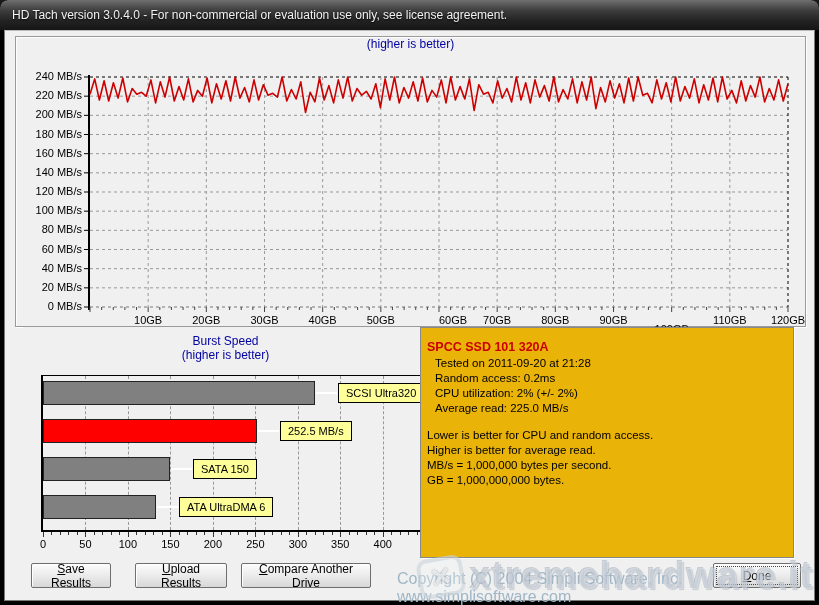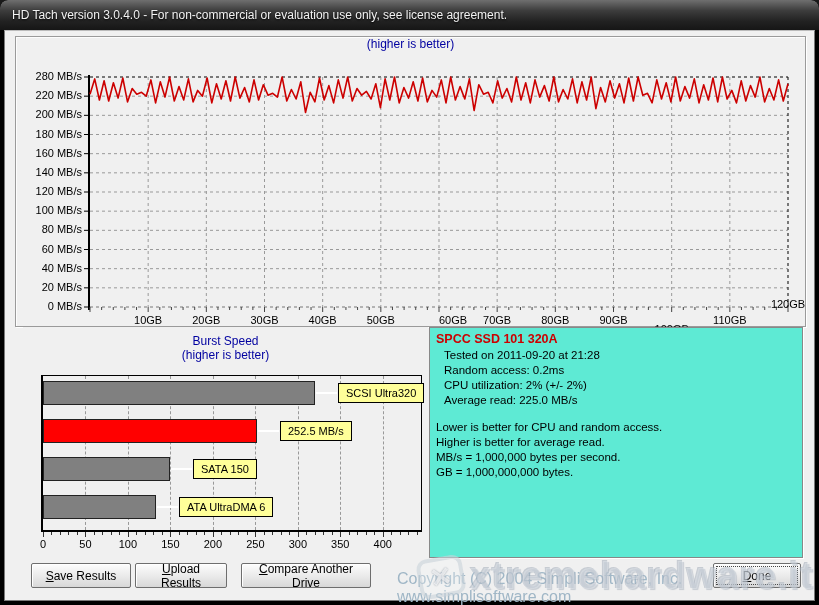--- a/index.html
+++ b/index.html
@@ -34,23 +34,23 @@
   }
   .vgrid{position:absolute;top:0;bottom:0;width:0;border-left:1px dashed #999;}
   .bar{position:absolute;height:24px;border:1px solid #222;}
   .bar-callout{
     position:absolute;height:20px;line-height:18px;padding:0 7px;font-size:11px;
     background:#ffff99;border:1px solid #000;white-space:nowrap;color:#000;
   }
   .bar-conn{position:absolute;height:2px;background:#fff;}
   .tick{position:absolute;width:1px;background:#333;}
   .info-panel{
-    position:absolute;left:424px;top:296px;width:374px;height:231px;
-    background:#5eead4;border:1px solid #888;box-shadow:1px 1px 0 #fff;
-    padding:4px 6px;font-size:11.5px;color:#000;
+    position:absolute;left:415px;top:296px;width:374px;height:231px;
+    background:#eab308;border:1px solid #888;box-shadow:1px 1px 0 #fff;
+    padding:12px 6px;font-size:11.5px;color:#000;
   }
   .info-title{color:#cc0000;font-weight:bold;font-size:12.5px;margin-bottom:2px;}
   .info-line{padding-left:8px;line-height:15px;}
   .info-note{line-height:15px;}
   .info-gap{height:12px;}
   .btn{
     position:absolute;height:25px;font-size:12px;color:#000;
     background:linear-gradient(#fdfdfd,#e9e9e9 55%,#d8d8d8);
     border:1px solid #6e6e6e;border-radius:2px;
     box-shadow:inset 1px 1px 0 #fff;
@@ -200,33 +200,33 @@
         <div class="axis-lab ylab" style="left: 4px; top: 224.667px;">40 MB/s</div>
         <div class="axis-lab ylab" style="left: 4px; top: 205.5px;">60 MB/s</div>
         <div class="axis-lab ylab" style="left: 4px; top: 186.333px;">80 MB/s</div>
         <div class="axis-lab ylab" style="left: 4px; top: 167.167px;">100 MB/s</div>
         <div class="axis-lab ylab" style="left: 4px; top: 148px;">120 MB/s</div>
         <div class="axis-lab ylab" style="left: 4px; top: 128.833px;">140 MB/s</div>
         <div class="axis-lab ylab" style="left: 4px; top: 109.667px;">160 MB/s</div>
         <div class="axis-lab ylab" style="left: 4px; top: 90.5px;">180 MB/s</div>
         <div class="axis-lab ylab" style="left: 4px; top: 71.3333px;">200 MB/s</div>
         <div class="axis-lab ylab" style="left: 4px; top: 52.1667px;">220 MB/s</div>
-        <div class="axis-lab ylab" style="left: 4px; top: 33px;">280 MB/s</div>
+        <div class="axis-lab ylab" style="left: 4px; top: 33px;">240 MB/s</div>
         <div class="axis-lab xlab" style="left: 102.167px; top: 277px; width: 60px;">10GB</div>
         <div class="axis-lab xlab" style="left: 160.333px; top: 277px; width: 60px;">20GB</div>
         <div class="axis-lab xlab" style="left: 218.5px; top: 277px; width: 60px;">30GB</div>
         <div class="axis-lab xlab" style="left: 276.667px; top: 277px; width: 60px;">40GB</div>
         <div class="axis-lab xlab" style="left: 334.833px; top: 277px; width: 60px;">50GB</div>
         <div class="axis-lab xlab" style="left: 407px; top: 277px; width: 60px;">60GB</div>
         <div class="axis-lab xlab" style="left: 451.167px; top: 277px; width: 60px;">70GB</div>
         <div class="axis-lab xlab" style="left: 509.333px; top: 277px; width: 60px;">80GB</div>
         <div class="axis-lab xlab" style="left: 567.5px; top: 277px; width: 60px;">90GB</div>
         <div class="axis-lab xlab" style="left: 625.667px; top: 286px; width: 60px;">100GB</div>
         <div class="axis-lab xlab" style="left: 683.833px; top: 277px; width: 60px;">110GB</div>
-        <div class="axis-lab xlab" style="left: 742px; top: 261px; width: 60px;">120GB</div>
+        <div class="axis-lab xlab" style="left: 742px; top: 277px; width: 60px;">120GB</div>
       </div>
 
     <div class="burst-panel" id="burst-panel">
       <div class="chart-title">Burst Speed</div>
       <div class="chart-sub">(higher is better)</div>
       <div class="burst-frame" id="burst-frame">
           <div class="vgrid" style="left: 42.4719px;"></div>
           <div class="vgrid" style="left: 84.9438px;"></div>
           <div class="vgrid" style="left: 127.416px;"></div>
           <div class="vgrid" style="left: 169.888px;"></div>
@@ -310,21 +310,21 @@
       <div class="info-line">Random access: 0.2ms</div>
       <div class="info-line">CPU utilization: 2% (+/- 2%)</div>
       <div class="info-line">Average read: 225.0 MB/s</div>
       <div class="info-gap"></div>
       <div class="info-note">Lower is better for CPU and random access.</div>
       <div class="info-note">Higher is better for average read.</div>
       <div class="info-note">MB/s = 1,000,000 bytes per second.</div>
       <div class="info-note">GB = 1,000,000,000 bytes.</div>
     </div>
 
-    <button class="btn" style="left:26px;top:532px;width:100px;">
+    <button class="btn" style="left:26px;top:532px;width:80px;">
       <span><span class="accel">S</span><span>ave Results</span></span>
     </button>
     <button class="btn" style="left:130px;top:532px;width:92px;">
       <span><span class="accel">U</span><span>pload Results</span></span>
     </button>
     <button class="btn" style="left:236px;top:532px;width:130px;">
       <span><span class="accel">C</span><span>ompare Another Drive</span></span>
     </button>
 
     <div class="copyright">Copyright (C) 2004 Simpli Software, Inc. www.simplisoftware.com</div>

